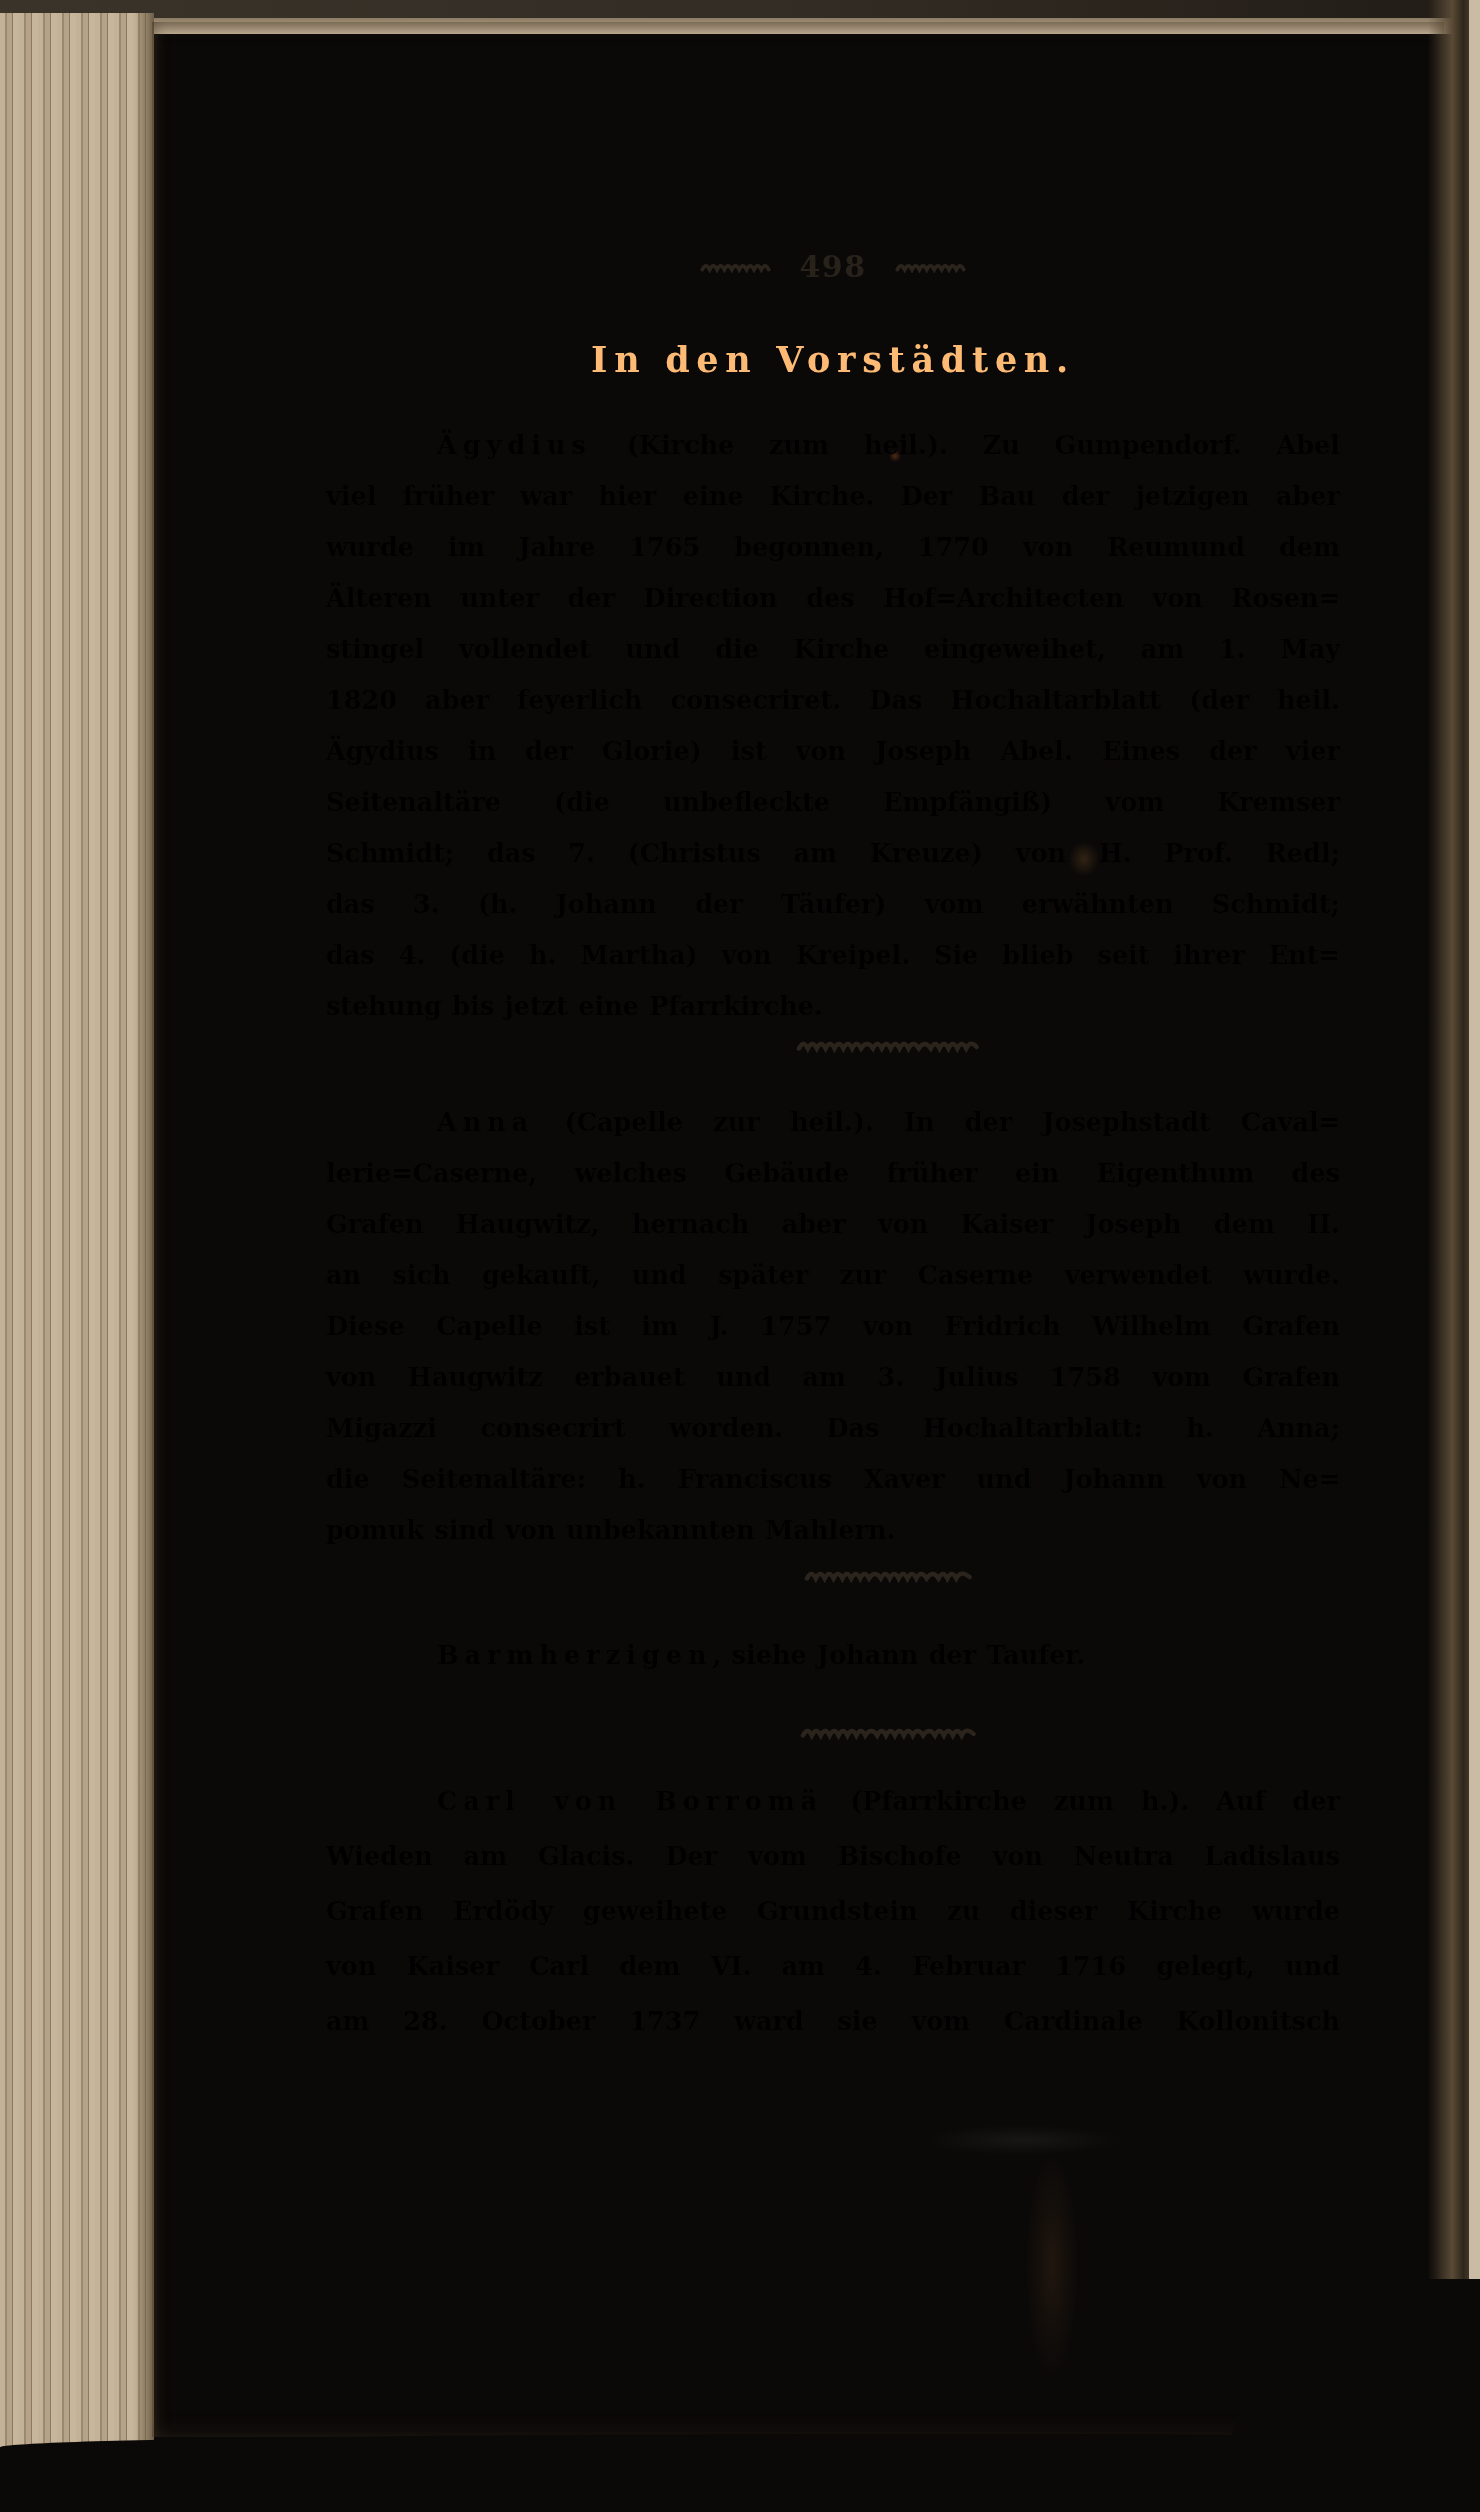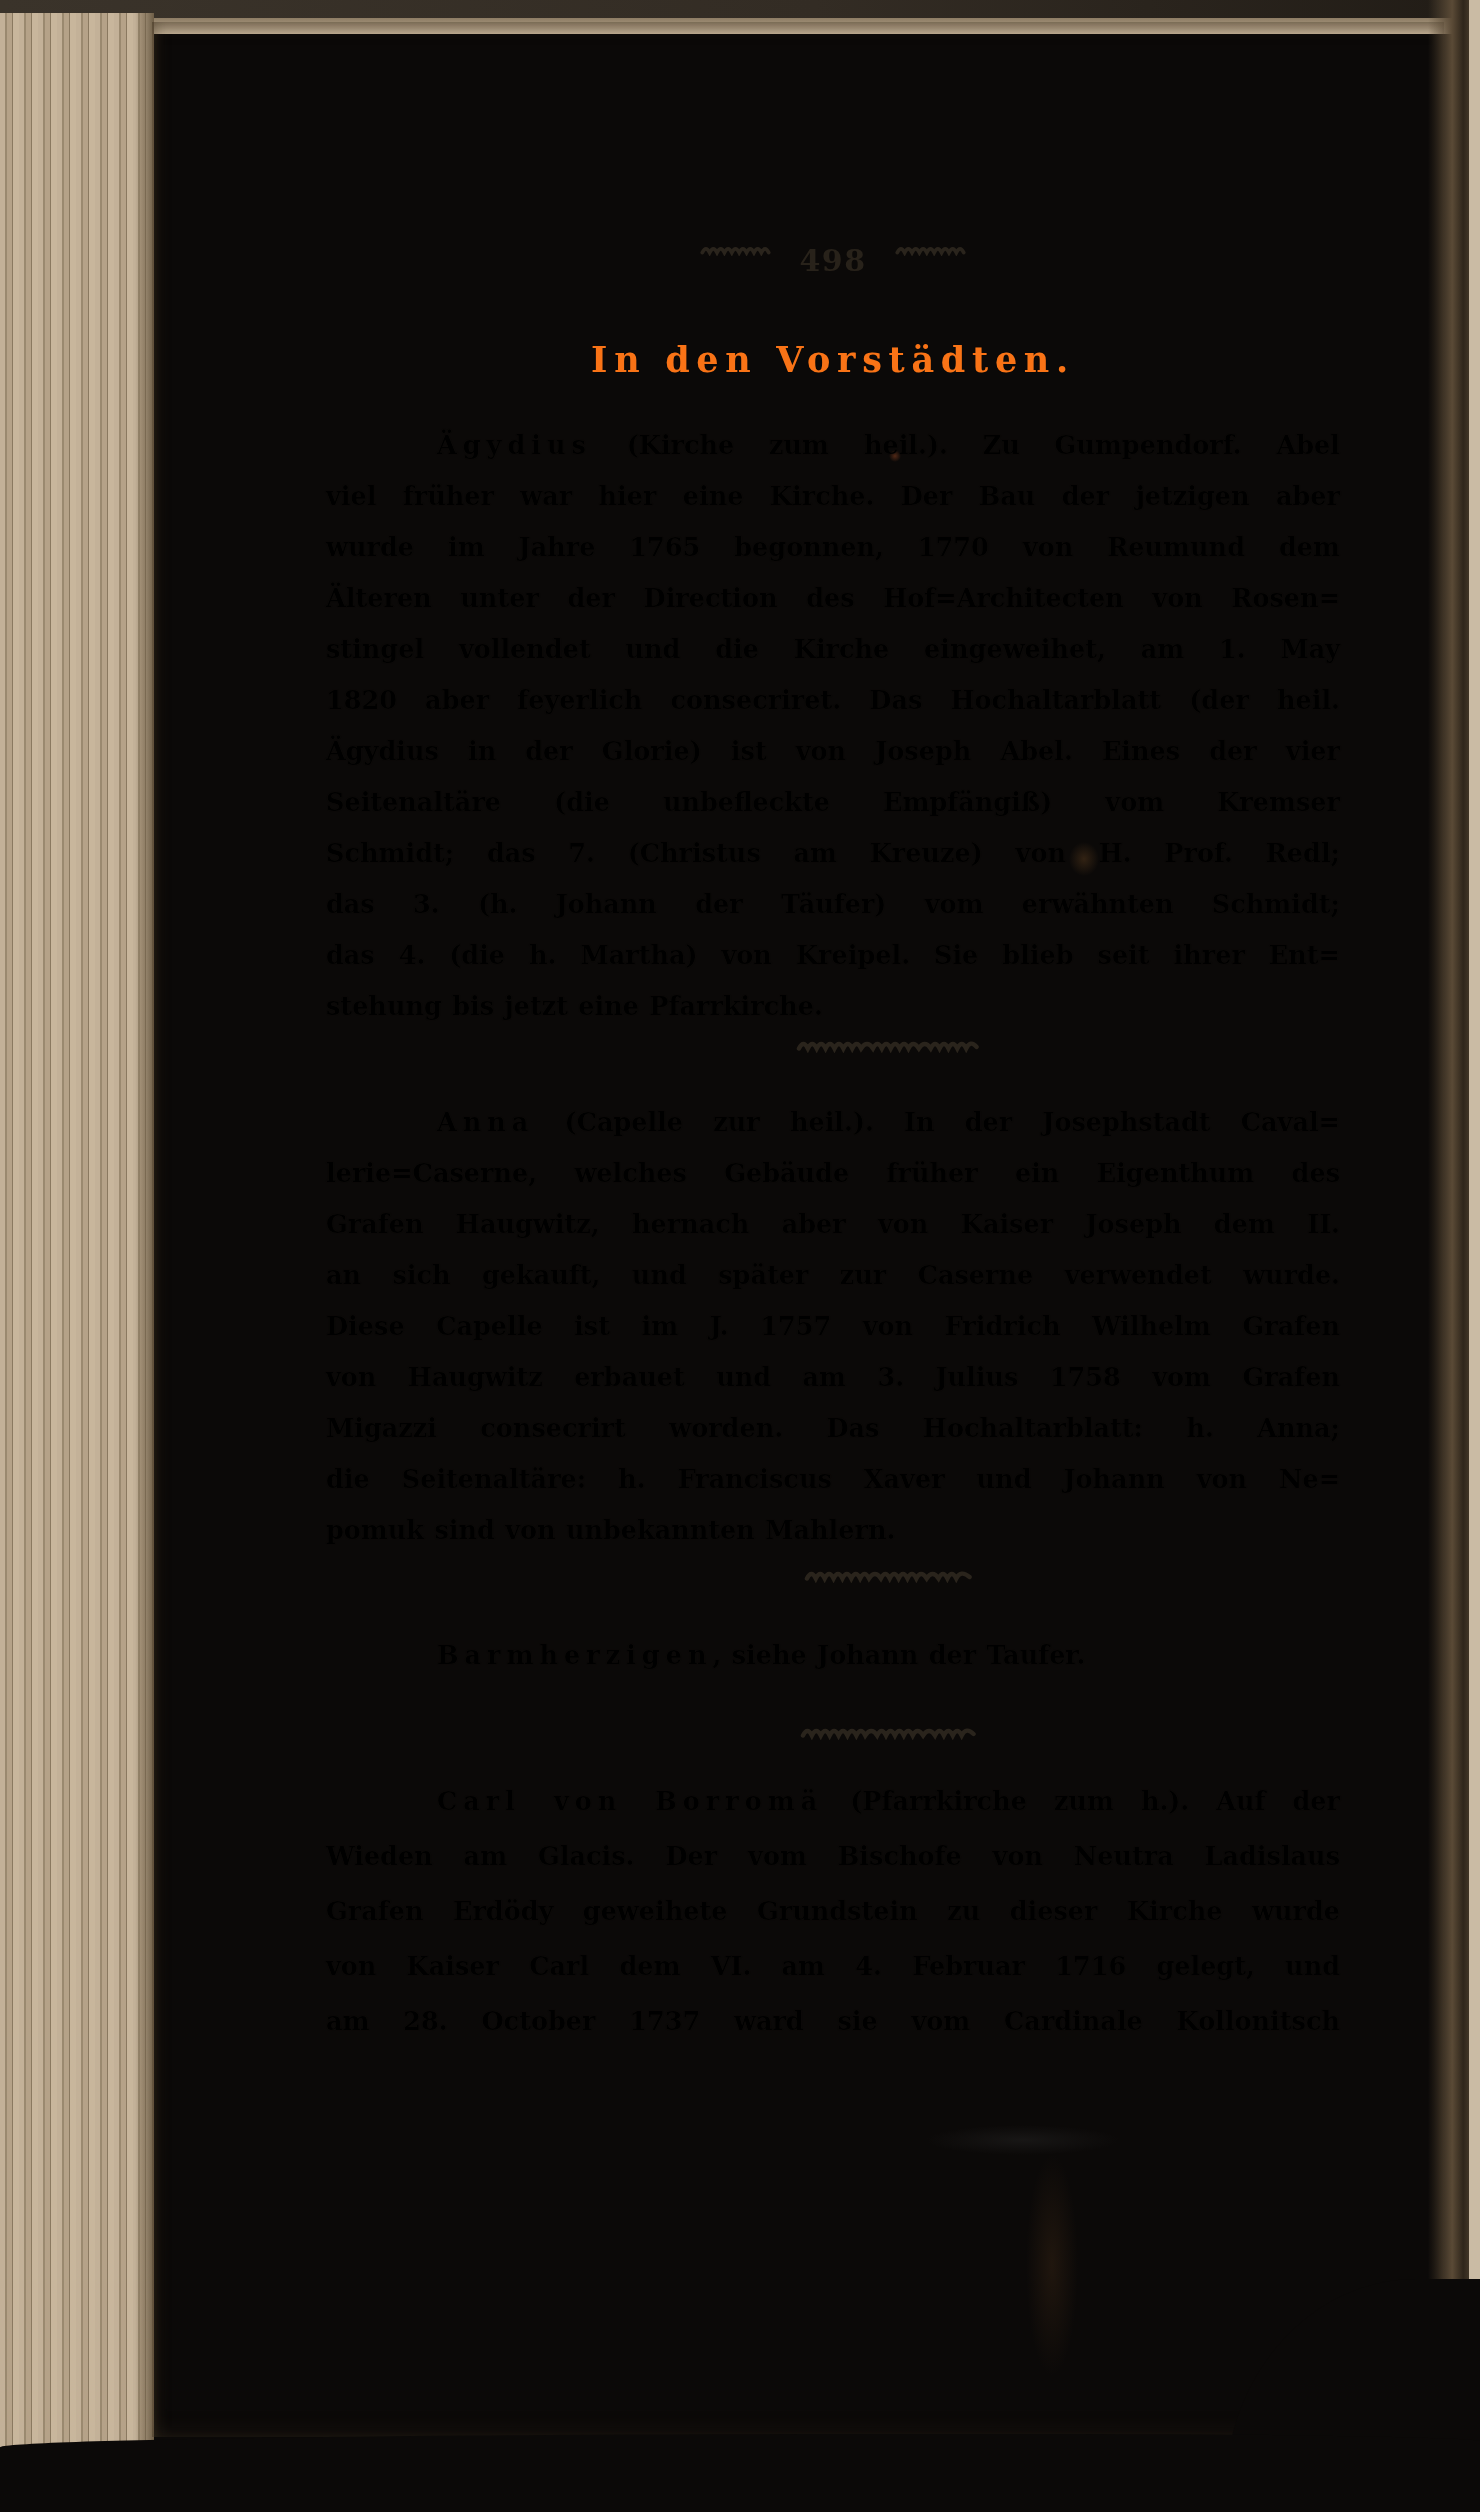--- a/index.html
+++ b/index.html
@@ -63,29 +63,29 @@
   .stain.s1{left:917px;top:820px;width:30px;height:34px;
     background:radial-gradient(closest-side,rgba(82,55,28,.55),rgba(82,55,28,0));}
   .stain.s2{left:737px;top:428px;width:12px;height:12px;
     background:radial-gradient(closest-side,rgba(150,70,35,.5),rgba(150,70,35,0));}
   .stain.s3{left:874px;top:2132px;width:52px;height:222px;border-radius:40%;
     background:radial-gradient(closest-side,rgba(140,90,45,.16),rgba(140,90,45,0));}
   .stain.s4{left:774px;top:2103px;width:193px;height:30px;border-radius:50%;
     background:radial-gradient(closest-side,rgba(70,70,70,.22),rgba(70,70,70,0));}
   .pageno-row{
     position:absolute;left:174px;top:221px;width:1014px;height:47px;
-    display:flex;justify-content:center;gap:28px;
+    display:flex;align-items:center;justify-content:center;gap:28px;
     color:#28221a;
   }
   .pageno{font-size:30px;font-weight:700;letter-spacing:1.5px;}
   .squiggle svg{display:block;}
   .heading{
     position:absolute;left:174px;top:317px;width:1014px;
     text-align:center;font-size:35px;font-weight:700;letter-spacing:6.7px;
-    color:#f97316;text-shadow:0 0 0.7px rgba(40,33,25,.55);
+    color:#fdba74;text-shadow:0 0 0.7px rgba(40,33,25,.55);
   }
   .para{position:absolute;left:174px;width:1014px;}
   .line{
     font-size:25.5px;font-weight:700;line-height:51px;height:51px;
     text-align:justify;text-align-last:justify;
     white-space:nowrap;text-shadow:0 0 0.7px rgba(40,33,25,.5);
     word-spacing:1.5px;
   }
   .para.p4 .line{line-height:55px;height:55px;}
   .line.first{text-indent:111px;}

